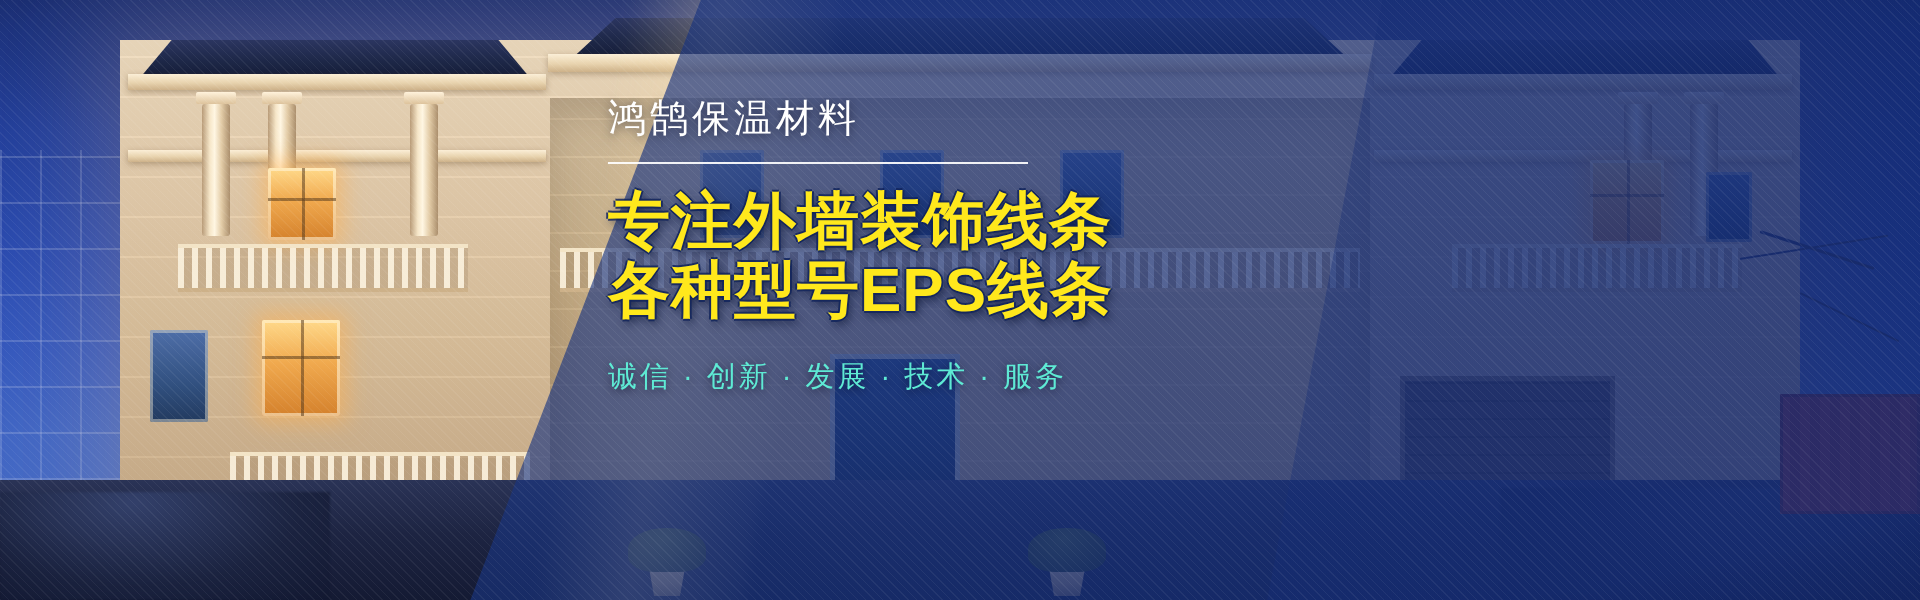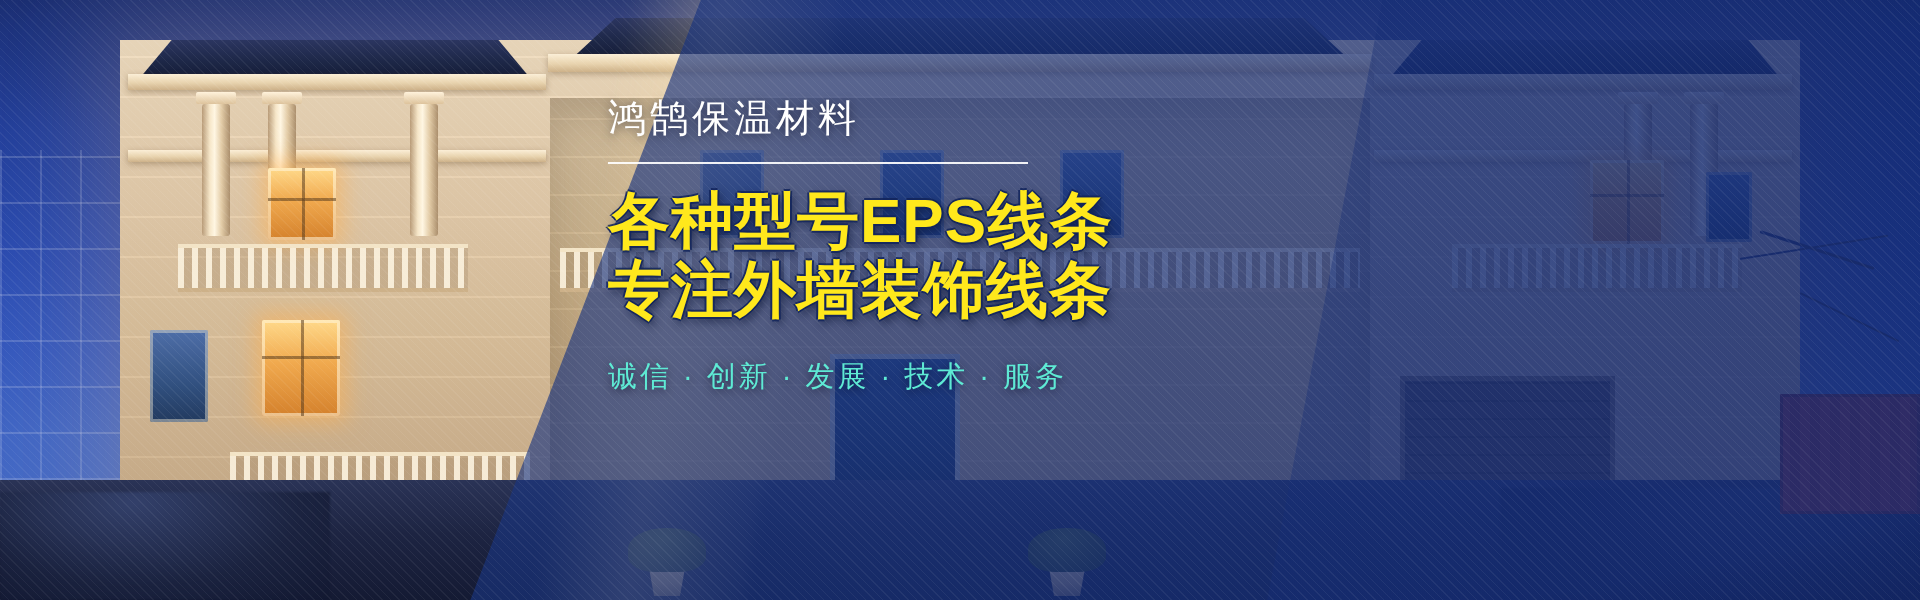--- a/index.html
+++ b/index.html
@@ -324,20 +324,20 @@
     <div class="vignette"></div>
   </div>
 
   <div class="copy">
 
     <div class="brand">鸿鹄保温材料</div>
 
     <div class="rule"></div>
 
     <div class="headline">
+      <div class="hl-line">专注外墙装饰线条</div>
       <div class="hl-line">各种型号EPS线条</div>
-      <div class="hl-line">专注外墙装饰线条</div>
     </div>
 
     <div class="slogan">诚信 · 创新 · 发展 · 技术 · 服务</div>
   </div>
 
 </div>
 
 </body></html>

